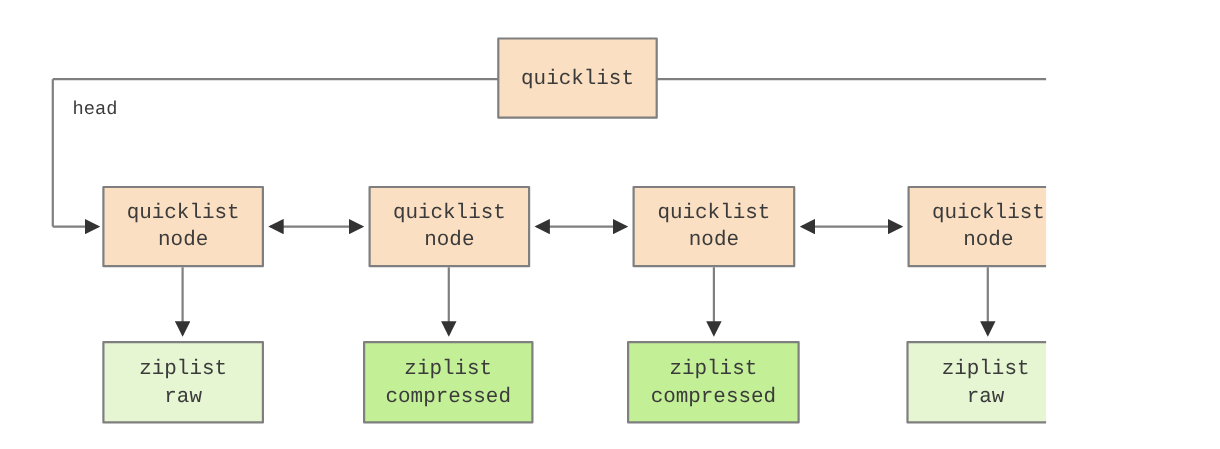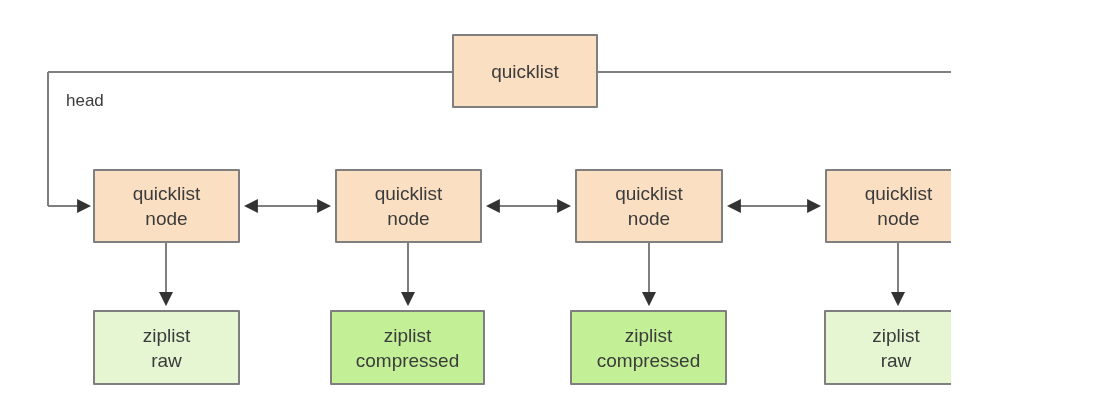--- a/index.html
+++ b/index.html
@@ -2,21 +2,21 @@
 <html style="--background: #ffffff; --node-fill: #fadfc2; --ziplist-raw-fill: #e6f6d3; --ziplist-compressed-fill: #c3ef96; --box-border: #7f7f7f; --edge-line: #7f7f7f; --arrowhead: #333333; --text: #3b3b3b;"><head>
 <meta charset="utf-8">
 <title>quicklist diagram</title>
 <style>
   html, body { margin: 0; padding: 0; background: #ffffff; }
   .canvas {
     position: relative;
     width: 951px;
     height: 408px;
     background: var(--background, #ffffff);
-    font-family: Liberation Sans, sans-serif;
+    font-family: Liberation Mono, monospace;
     overflow: hidden;
   }
   .edges {
     position: absolute;
     left: 0; top: 0;
     width: 1109px; height: 408px;
   }
   .edges path { stroke: var(--edge-line, #7f7f7f); stroke-width: 2; fill: none; }
   .box {
     position: absolute;

